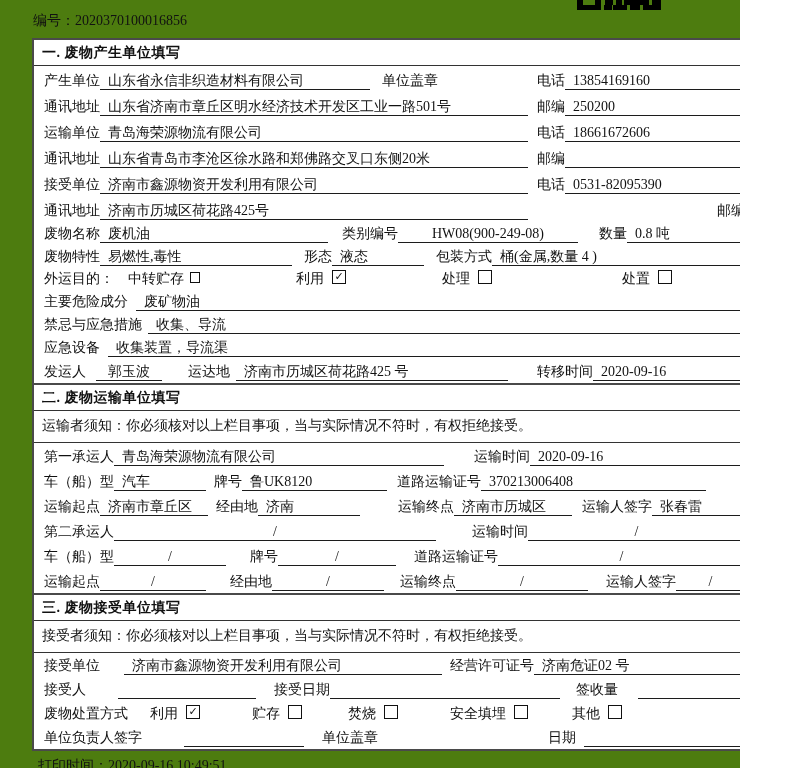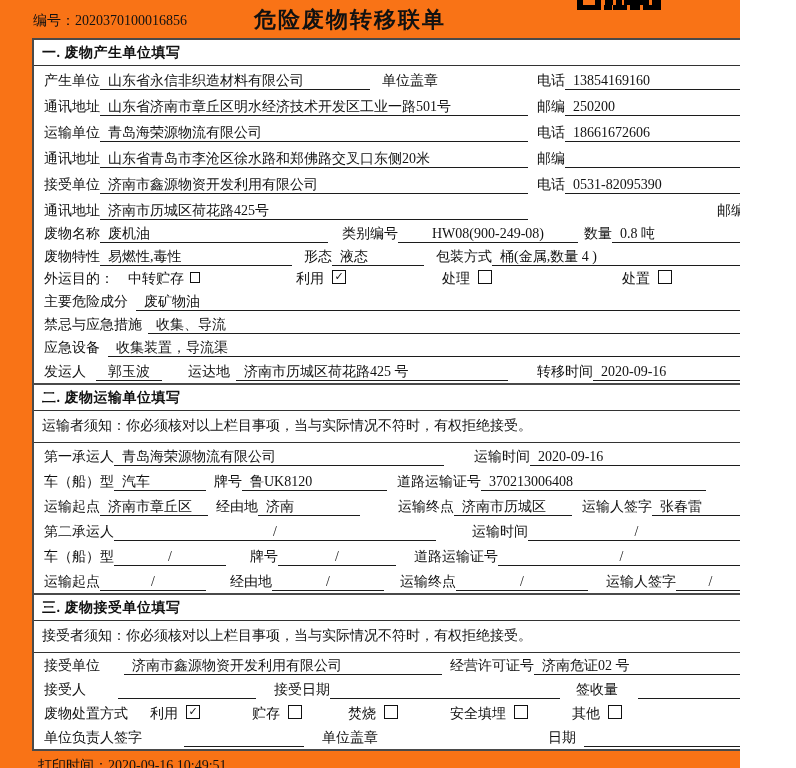--- a/index.html
+++ b/index.html
@@ -1,17 +1,17 @@
 <!DOCTYPE html>
 <html><head>
 <meta charset="utf-8">
 <style>
   html,body{margin:0;padding:0;background:#fff;}
   body{width:796px;height:768px;font-family:"Liberation Serif","DejaVu Serif",serif;color:#111;}
-  .page{position:relative;width:740px;height:768px;overflow:hidden;background:#f97316;}
+  .page{position:relative;width:740px;height:768px;overflow:hidden;background:#4d7c0f;}
   .page-edge{position:absolute;left:790px;top:0;width:1px;height:768px;background:#b3b3b3;}
   .hdr{position:relative;height:38px;}
   .serial{position:absolute;left:33px;top:12px;font-size:14px;white-space:nowrap;}
   .doc-title{position:absolute;left:0;right:40px;top:5px;text-align:center;font-size:22px;font-weight:bold;letter-spacing:2px;}
   .qr{position:absolute;left:577px;top:0;}
   .form{margin-left:32px;width:725px;border:2px solid #4a4a4a;box-sizing:border-box;background:#fff;}
   .sec{border-top:0;}
   .sec + .sec{border-top:2px solid #4a4a4a;}
   .sec-title{font-weight:bold;font-size:14px;padding:4px 8px 3px 8px;border-bottom:1px solid #333;letter-spacing:.5px;}
   .notice{font-size:14px;padding:6px 8px 7px 8px;border-bottom:1px solid #333;}
@@ -30,21 +30,20 @@
   .print-line{margin:6px 0 0 38px;font-size:14px;}
 </style>
 </head>
 <body>
 
 <div class="page">
   <div class="page-edge"></div>
 
   <div class="hdr">
     <div class="serial"><span>编号：</span><span>2020370100016856</span></div>
-    <div class="doc-title">危险废物转移联单</div>
     <svg class="qr" width="85" height="11" viewBox="0 0 85 11">
       <g fill="#000">
         <rect x="0" y="0" width="6" height="5"></rect>
           <rect x="18" y="0" width="6" height="5"></rect>
         <rect x="28" y="0" width="8" height="5"></rect>
           <rect x="39" y="0" width="6" height="5"></rect>
         <rect x="47" y="0" width="25" height="5"></rect>
           <rect x="75" y="0" width="9" height="5"></rect>
         <rect x="0" y="5" width="24" height="5"></rect>
           <rect x="27" y="5" width="8" height="5"></rect>
@@ -100,21 +99,21 @@
         <span class="lbl">通讯地址</span>
         <span class="uv" style="width:428px">济南市历城区荷花路425号</span>
         <span class="lbl mla">邮编</span>
       </div>
 
       <div class="row h23">
         <span class="lbl">废物名称</span>
         <span class="uv" style="width:228px">废机油</span>
         <span class="lbl" style="margin-left:14px">类别编号</span>
         <span class="uv ctr" style="width:180px">HW08(900-249-08)</span>
-        <span class="lbl" style="margin-left:6px">数量</span>
+        <span class="lbl" style="margin-left:21px">数量</span>
         <span class="uv fill">0.8 吨</span>
       </div>
 
       <div class="row h23">
         <span class="lbl">废物特性</span>
         <span class="uv" style="width:192px">易燃性,毒性</span>
         <span class="lbl" style="margin-left:12px">形态</span>
         <span class="uv" style="width:92px">液态</span>
         <span class="lbl" style="margin-left:12px">包装方式</span>
         <span class="uv fill">桶(金属,数量 4 )</span>

